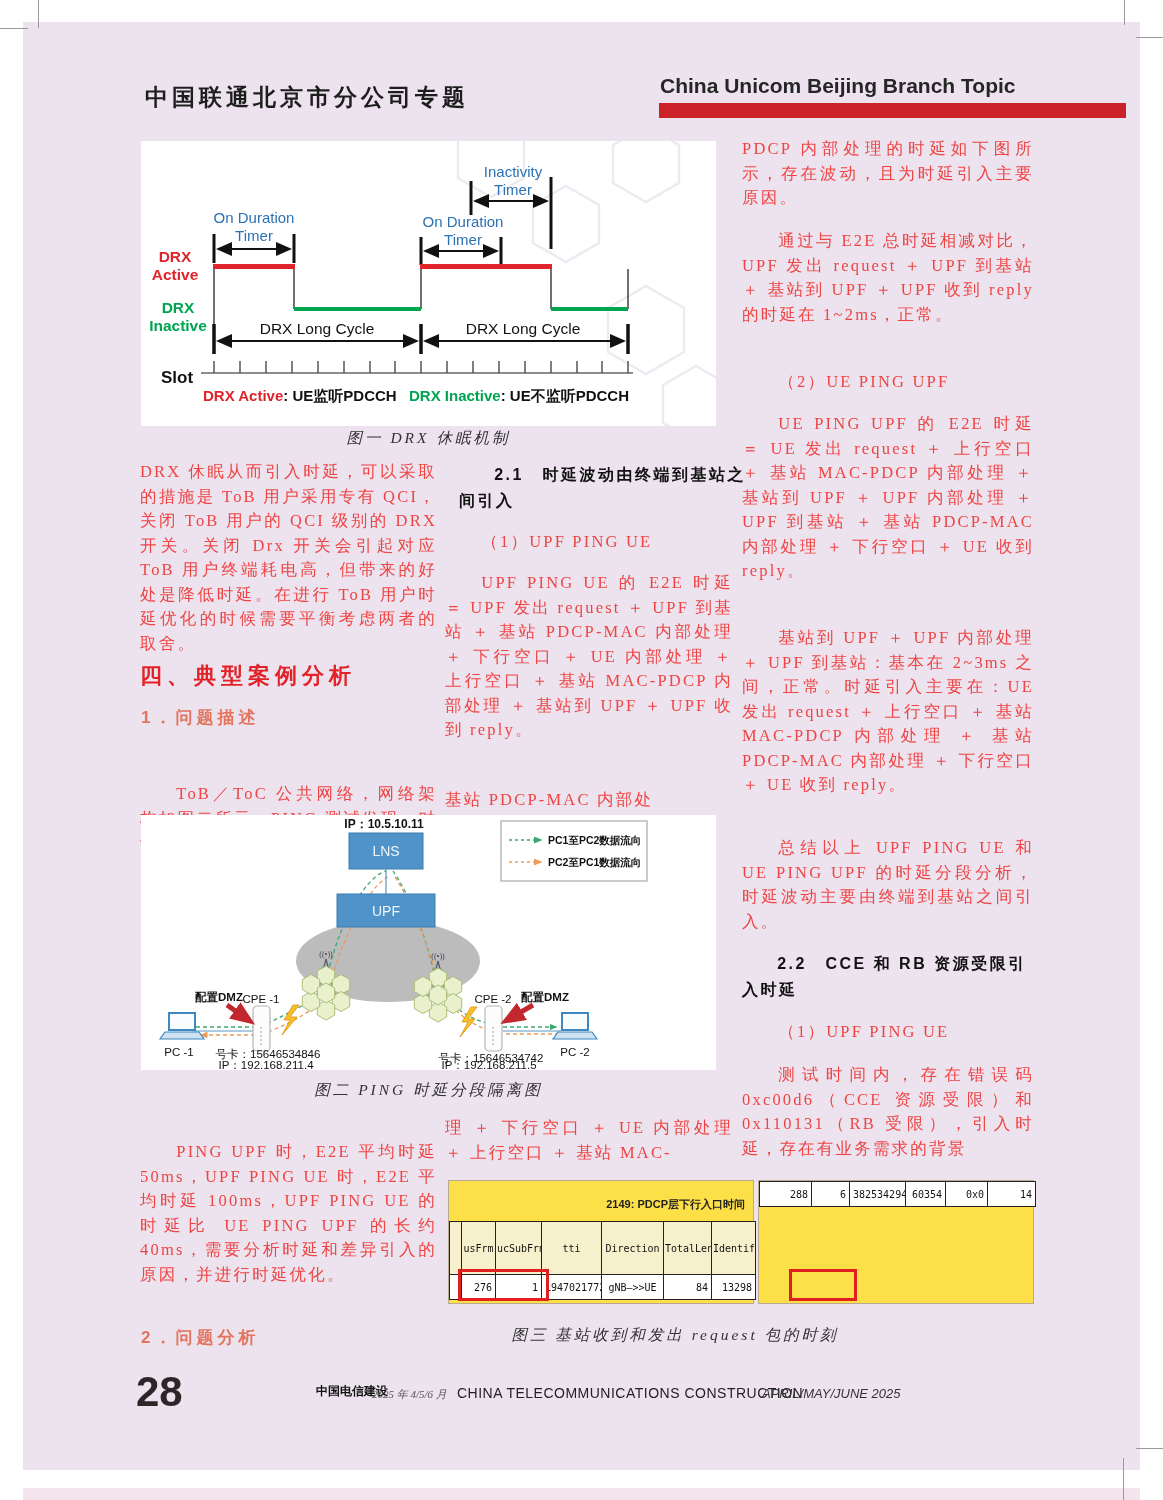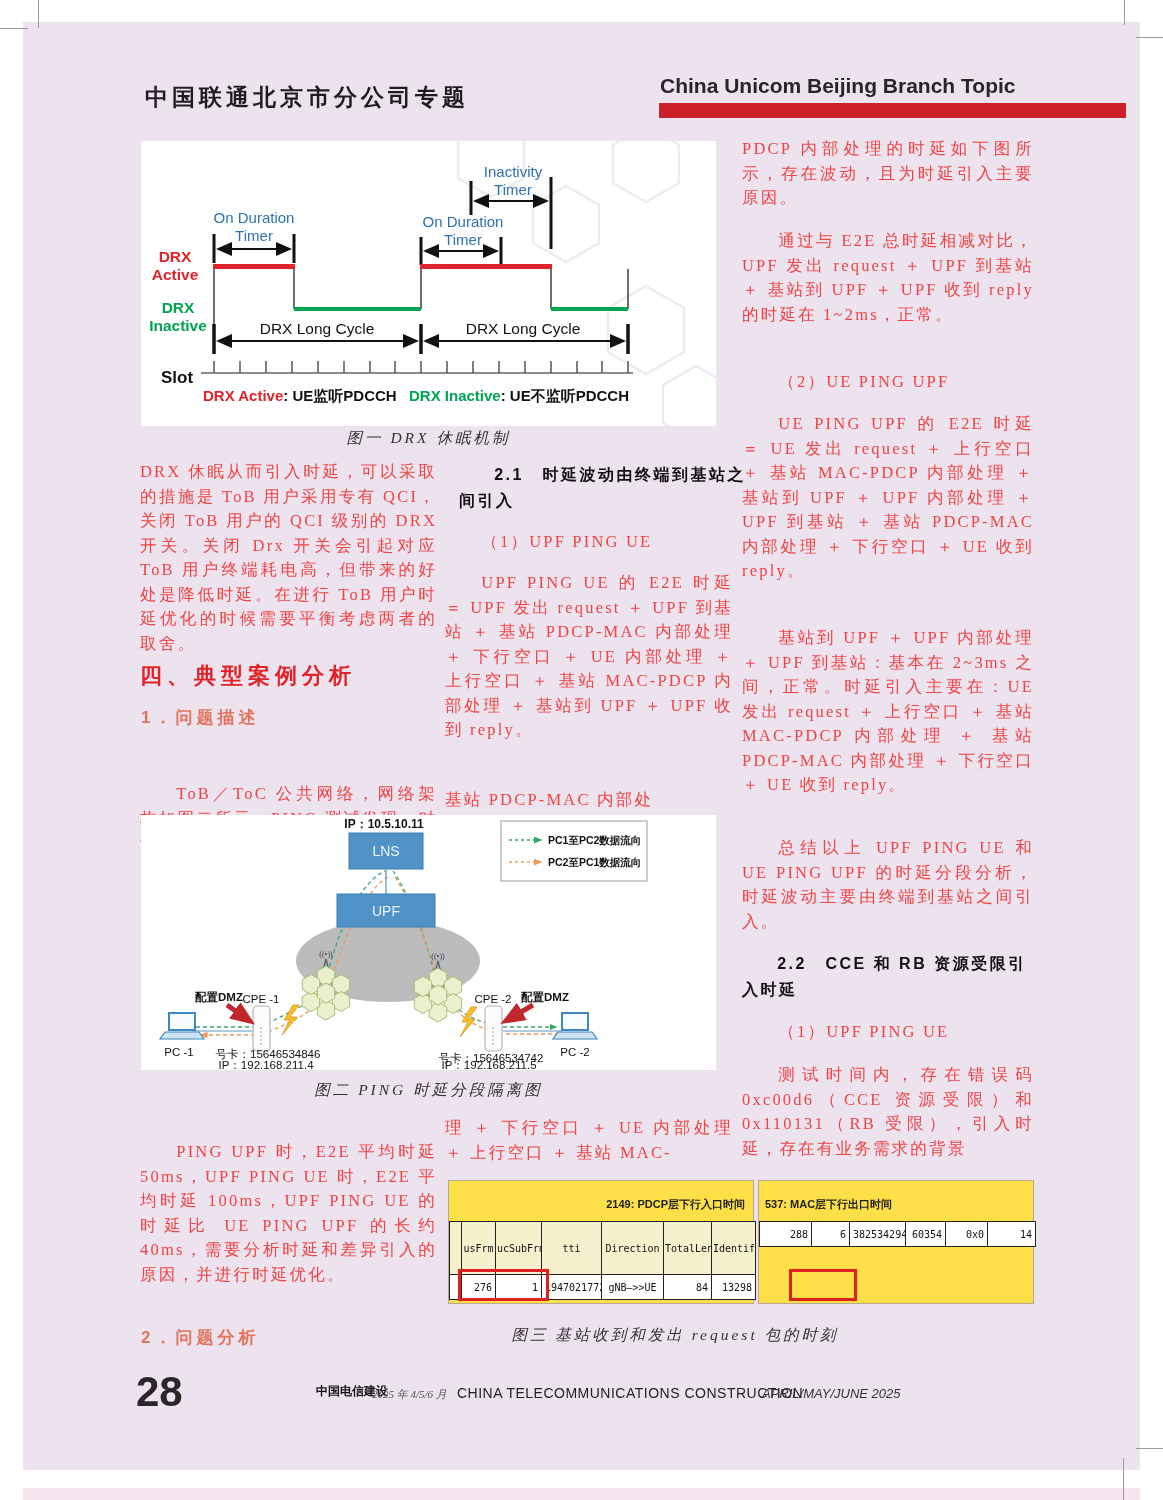--- a/index.html
+++ b/index.html
@@ -341,21 +341,20 @@
       <td class="c">gNB—&gt;&gt;UE</td>
       <td class="r">84</td>
       <td class="r">13298</td>
     </tr>
   </tbody>
     </table>
   <div class="redbox" style="left:9px;top:88px;width:85px;height:26px;"></div>
 </div>
 
 <div class="fig3-panel" style="left:758px;top:1180px;width:276px;height:124px;">
-  <div class="fig3-title left">537: MAC层下行出口时间</div>
   <table>
     <colgroup>
         <col style="width:52px">
         <col style="width:38px">
         <col style="width:56px">
         <col style="width:40px">
         <col style="width:42px">
         <col style="width:48px">
       </colgroup>
     <tbody>

